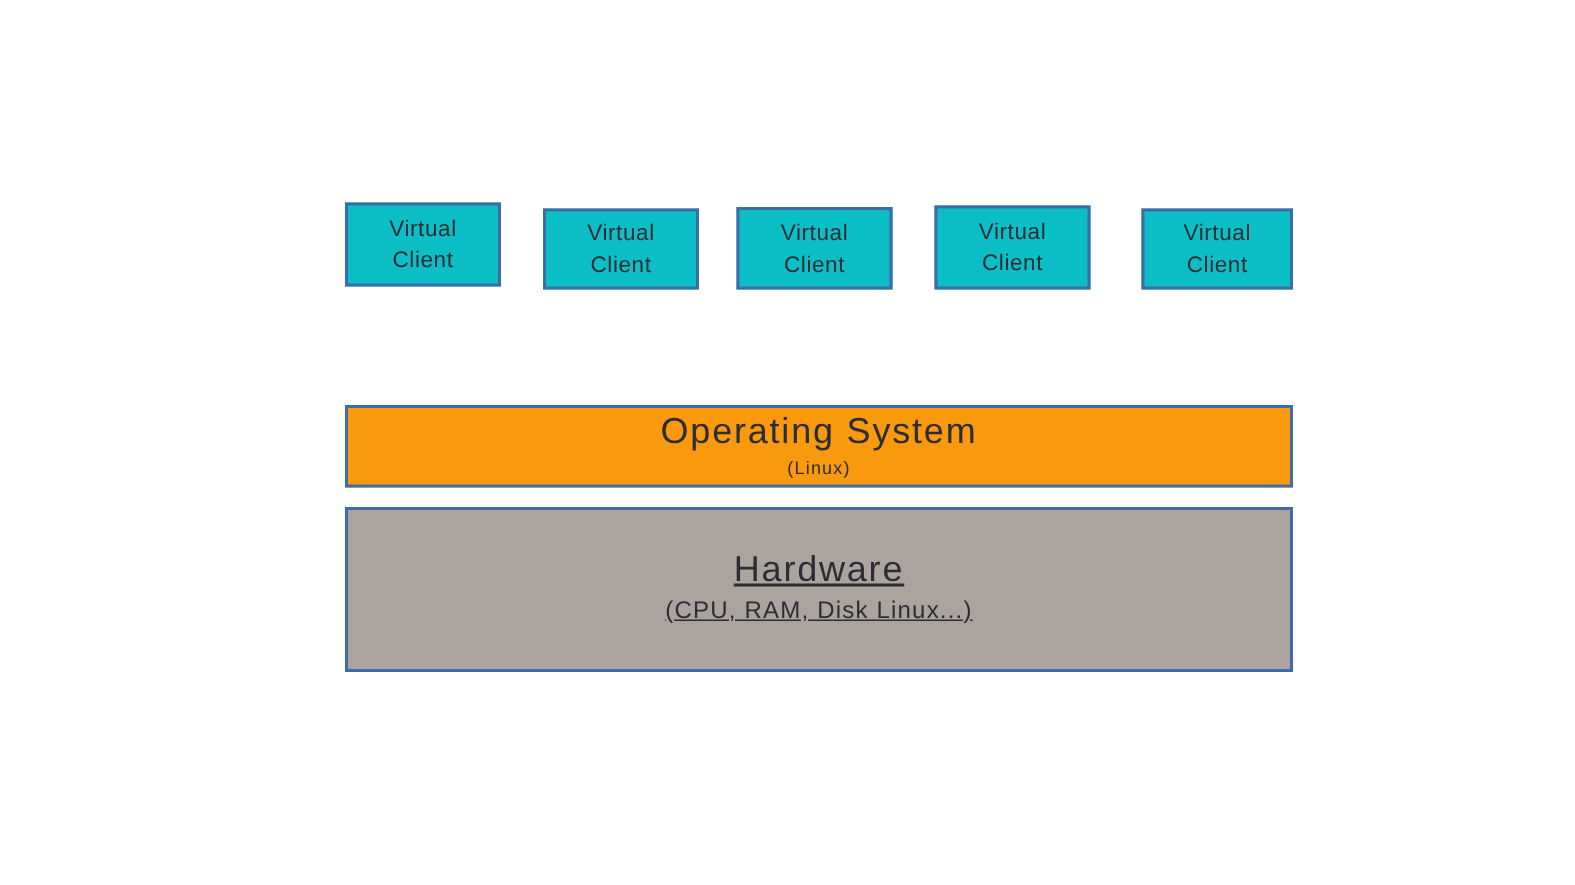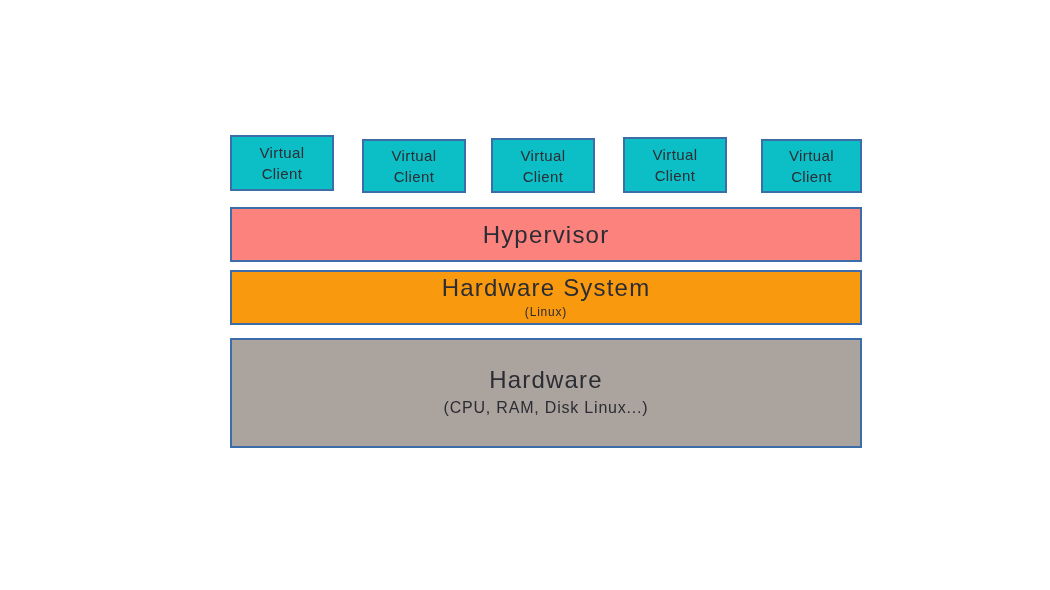--- a/index.html
+++ b/index.html
@@ -92,27 +92,24 @@
   </div>
   <div class="box client client-4" style="background: rgb(12, 190, 197); border-color: rgb(61, 109, 168);">
     <span>Virtual</span>
     <span>Client</span>
   </div>
   <div class="box client client-5" style="background: rgb(12, 190, 197); border-color: rgb(61, 109, 168);">
     <span>Virtual</span>
     <span>Client</span>
   </div>
 
-  <div class="box layer layer-hypervisor" style="background: rgb(251, 130, 125); border-color: rgb(61, 109, 168);">
-    <span class="layer-title">Hypervisor</span>
-  </div>
 
   <div class="box layer layer-os" style="background: rgb(249, 153, 13); border-color: rgb(61, 109, 168);">
-    <span class="layer-title">Hardware System</span>
+    <span class="layer-title">Operating System</span>
     <span class="layer-subtitle">(Linux)</span>
   </div>
 
-  <div class="box layer layer-hardware" style="background: rgb(171, 164, 158); border-color: rgb(61, 109, 168);">
+  <div class="box layer layer-hardware" style="background: rgb(171, 164, 158); border-color: rgb(61, 109, 168); text-decoration: underline;">
     <span class="layer-title">Hardware</span>
     <span class="layer-subtitle">(CPU, RAM, Disk Linux...)</span>
   </div>
 
 </div>
 
 </body></html>

